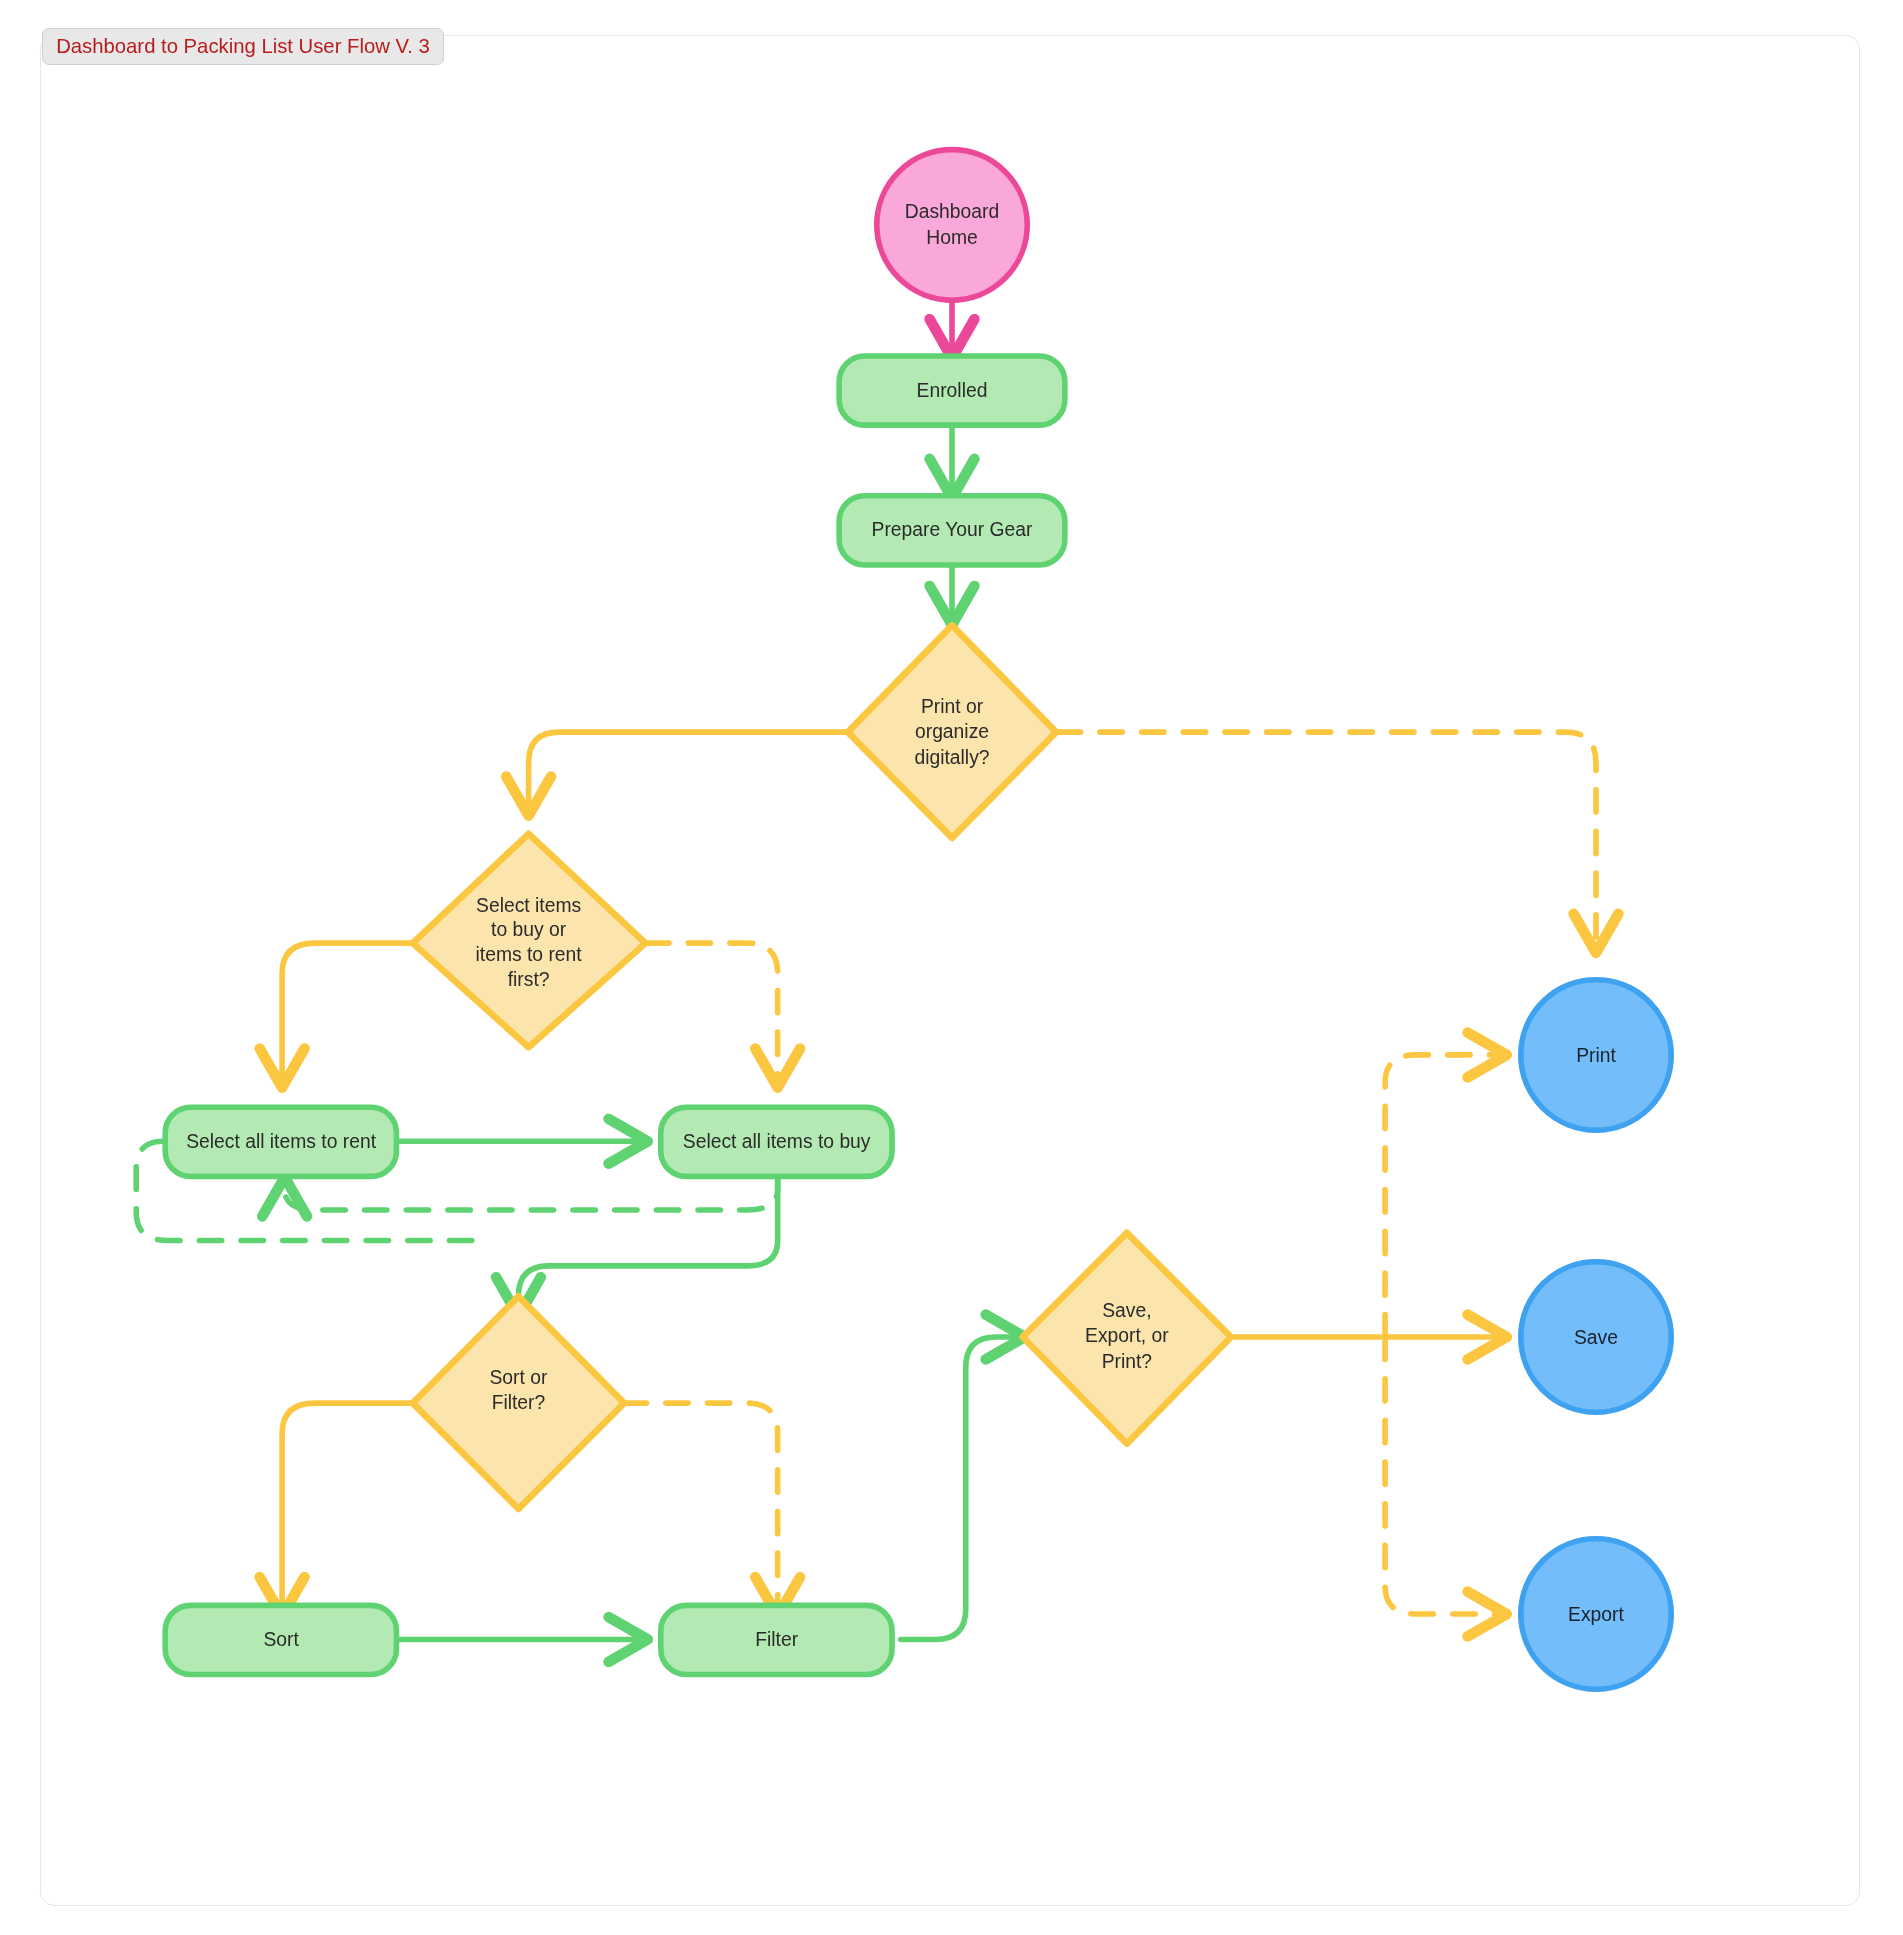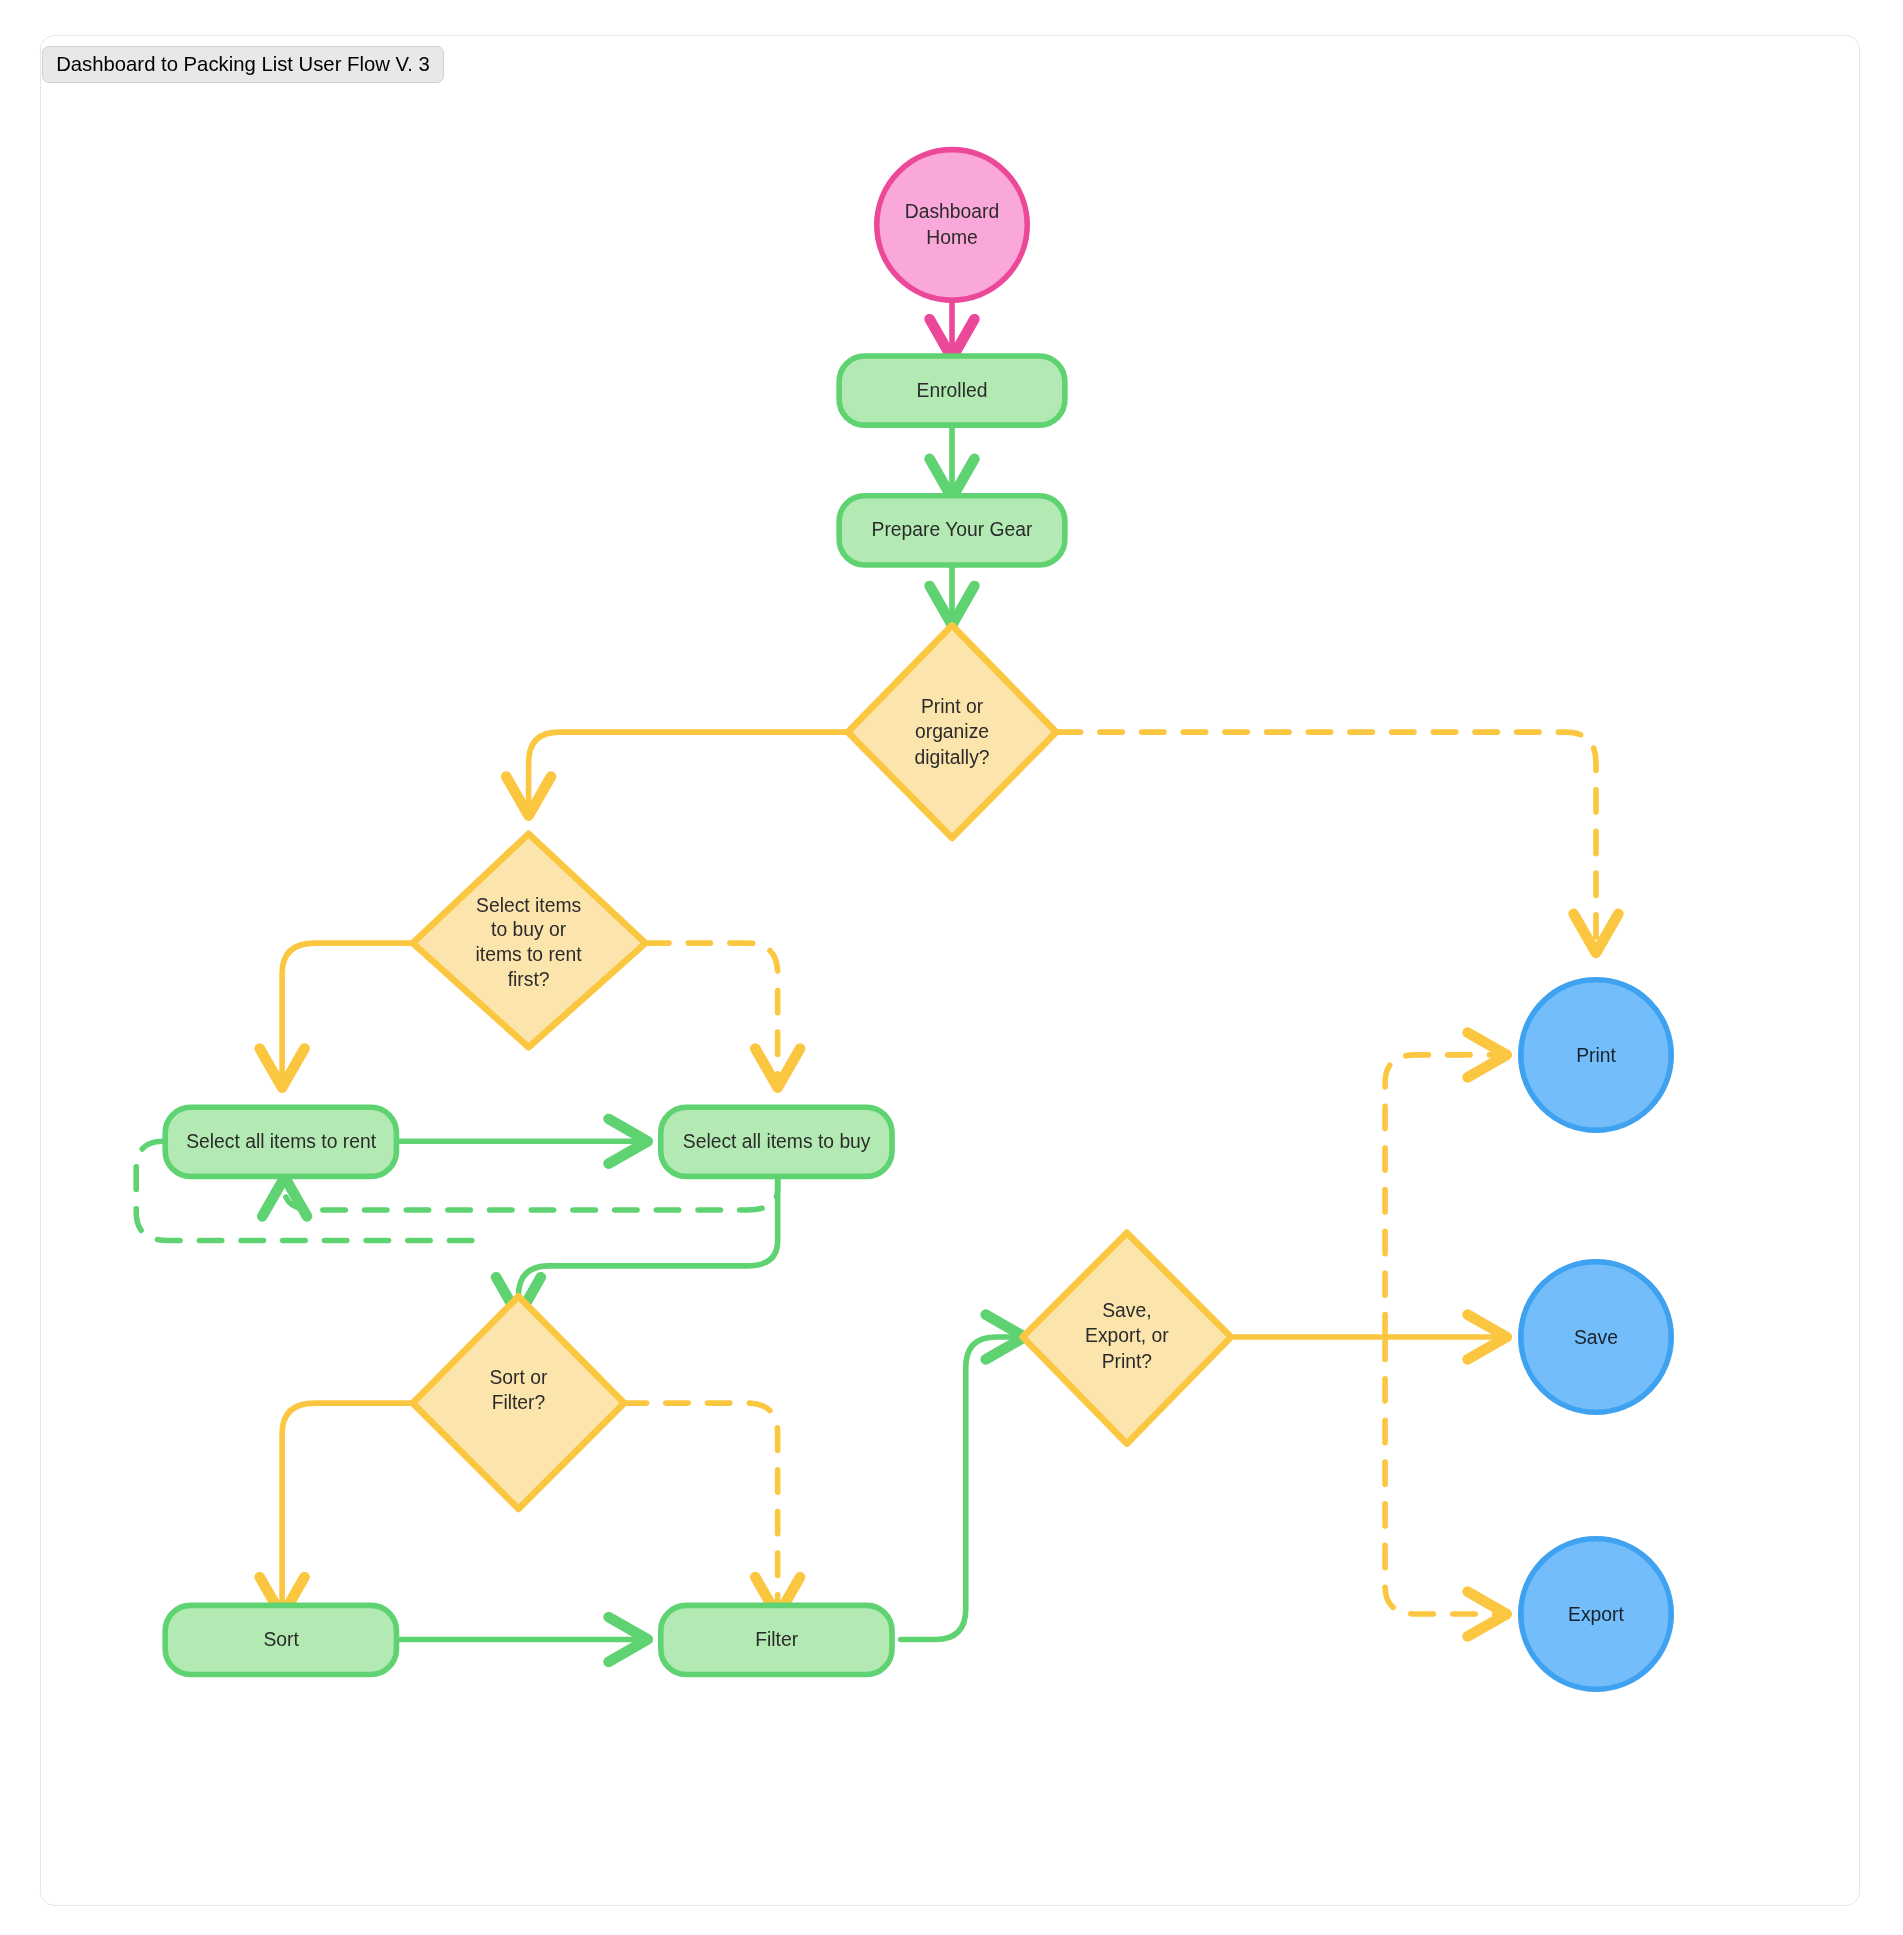--- a/index.html
+++ b/index.html
@@ -22,28 +22,28 @@
     width: 1820px;
     height: 1871px;
     border: 1.5px solid #e6e6e6;
     border-radius: 14.2px;
     background: #ffffff;
     box-sizing: border-box;
   }
   #title-tab {
     position: absolute;
     left: 42px;
-    top: 46px;
+    top: 28px;
     padding: 7.1px 13.2px 8.1px 13.2px;
     background: #e8e8e8;
     border: 1.5px solid #cfcfcf;
     border-radius: 7.1px;
     font-size: 20.3px;
     line-height: 1;
-    color: #000000;
+    color: #b91c1c;
     white-space: nowrap;
     z-index: 5;
   }
   #flow-svg {
     position: absolute;
     left: 0;
     top: 0;
     width: 1903px;
     height: 1936px;
   }

